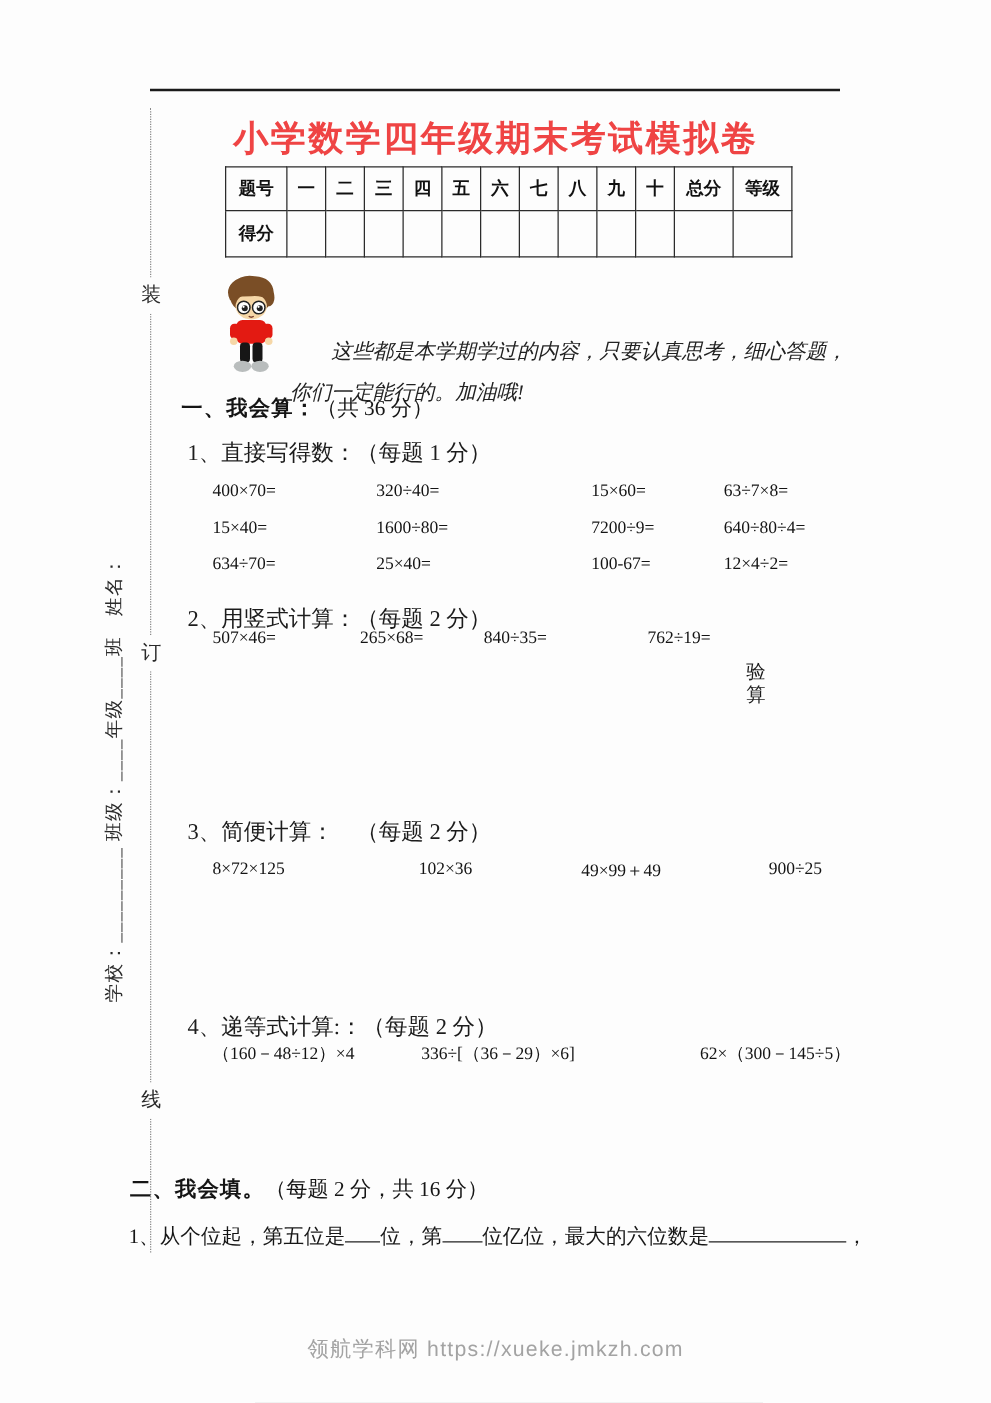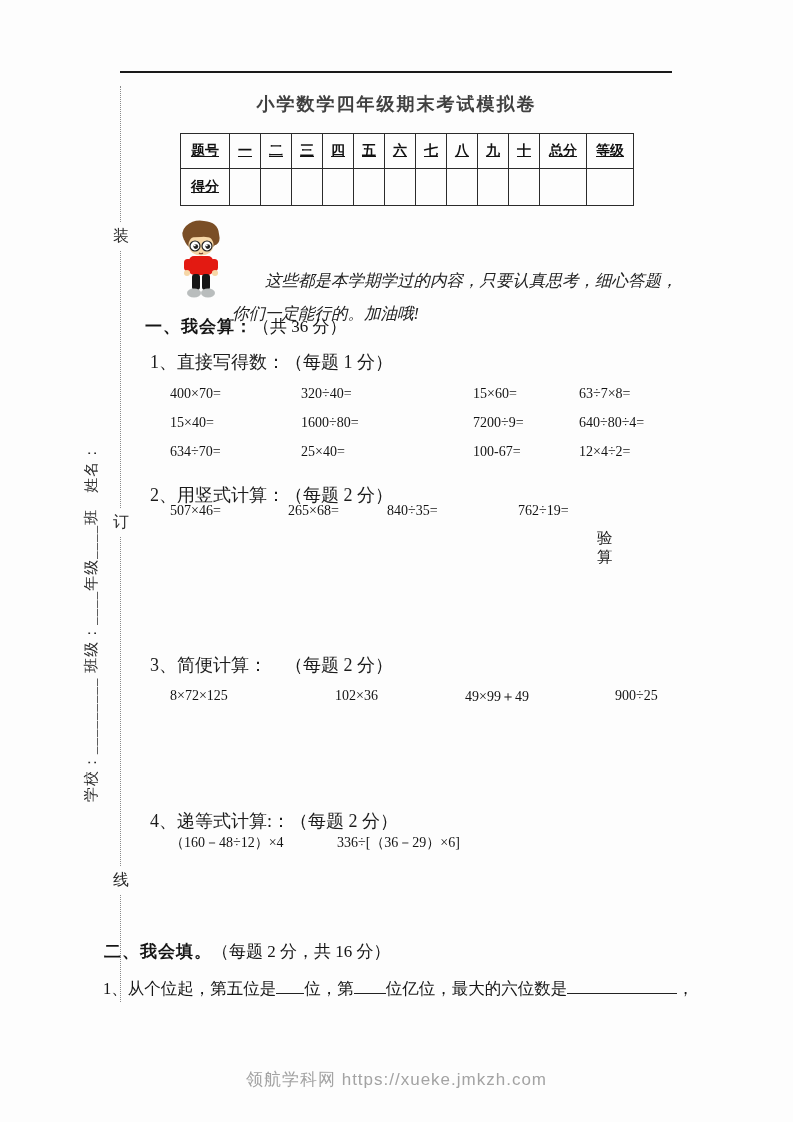--- a/index.html
+++ b/index.html
@@ -23,33 +23,32 @@
   }
   .bc-zhuang{top:222px;} .bc-ding{top:508px;} .bc-xian{top:866px;}
   .student-info{
     position:absolute;left:82px;top:802px;width:432px;height:22px;
     transform:rotate(-90deg);transform-origin:0 0;
     font-size:15px;letter-spacing:1px;color:#2a2a2a;white-space:nowrap;
   }
   
   .title{
     position:absolute;left:0;top:92px;width:100%;
-    text-align:center;font-size:18px;font-weight:bold;letter-spacing:2px;
-    font-family:Liberation Sans, sans-serif;color:#404040;
+    text-align:center;font-size:28px;font-weight:bold;letter-spacing:2px;
+    font-family:Liberation Sans, sans-serif;color:#ef4444;
   }
   
   table.score{
     position:absolute;left:180px;top:133px;
     border-collapse:collapse;table-layout:fixed;
   }
   table.score td{
     border:1.5px solid #2b2b2b;text-align:center;vertical-align:middle;
     font-size:14px;font-weight:bold;color:#111;padding:0;
     font-family:"Liberation Serif", serif;
-    text-decoration:underline;
   }
   td.c-label{width:48px;height:34px;}
   td.c-num{width:30px;}
   td.c-wide{width:46px;}
   tr.r2 td{height:36px;}
   
   .mascot{position:absolute;left:174px;top:218px;width:54px;height:84px;}
   
   .intro{
     position:absolute;left:232px;top:224px;width:458px;
@@ -196,20 +195,21 @@
     <span>8×72×125</span>
     <span>102×36</span>
     <span>49×99＋49</span>
     <span>900÷25</span>
   </div>
 
   <div class="part-label pl4">4、递等式计算:：（每题 2 分）</div>
   <div class="probs p4">
     <span>（160－48÷12）×4</span>
     <span>336÷[（36－29）×6]</span>
+    <span>62×（300－145÷5）</span>
   </div>
 
   <div class="h-sec h2-sec">
     <b>二、我会填。</b><span>（每题 2 分，共 16 分）</span>
   </div>
 
   <div class="q1">
     <span>1、从个位起，第五位是</span><span class="blank w28"></span><span>位，第</span><span class="blank w32"></span><span>位亿位，最大的六位数是</span><span class="blank w110"></span><span>，</span>
   </div>
 

